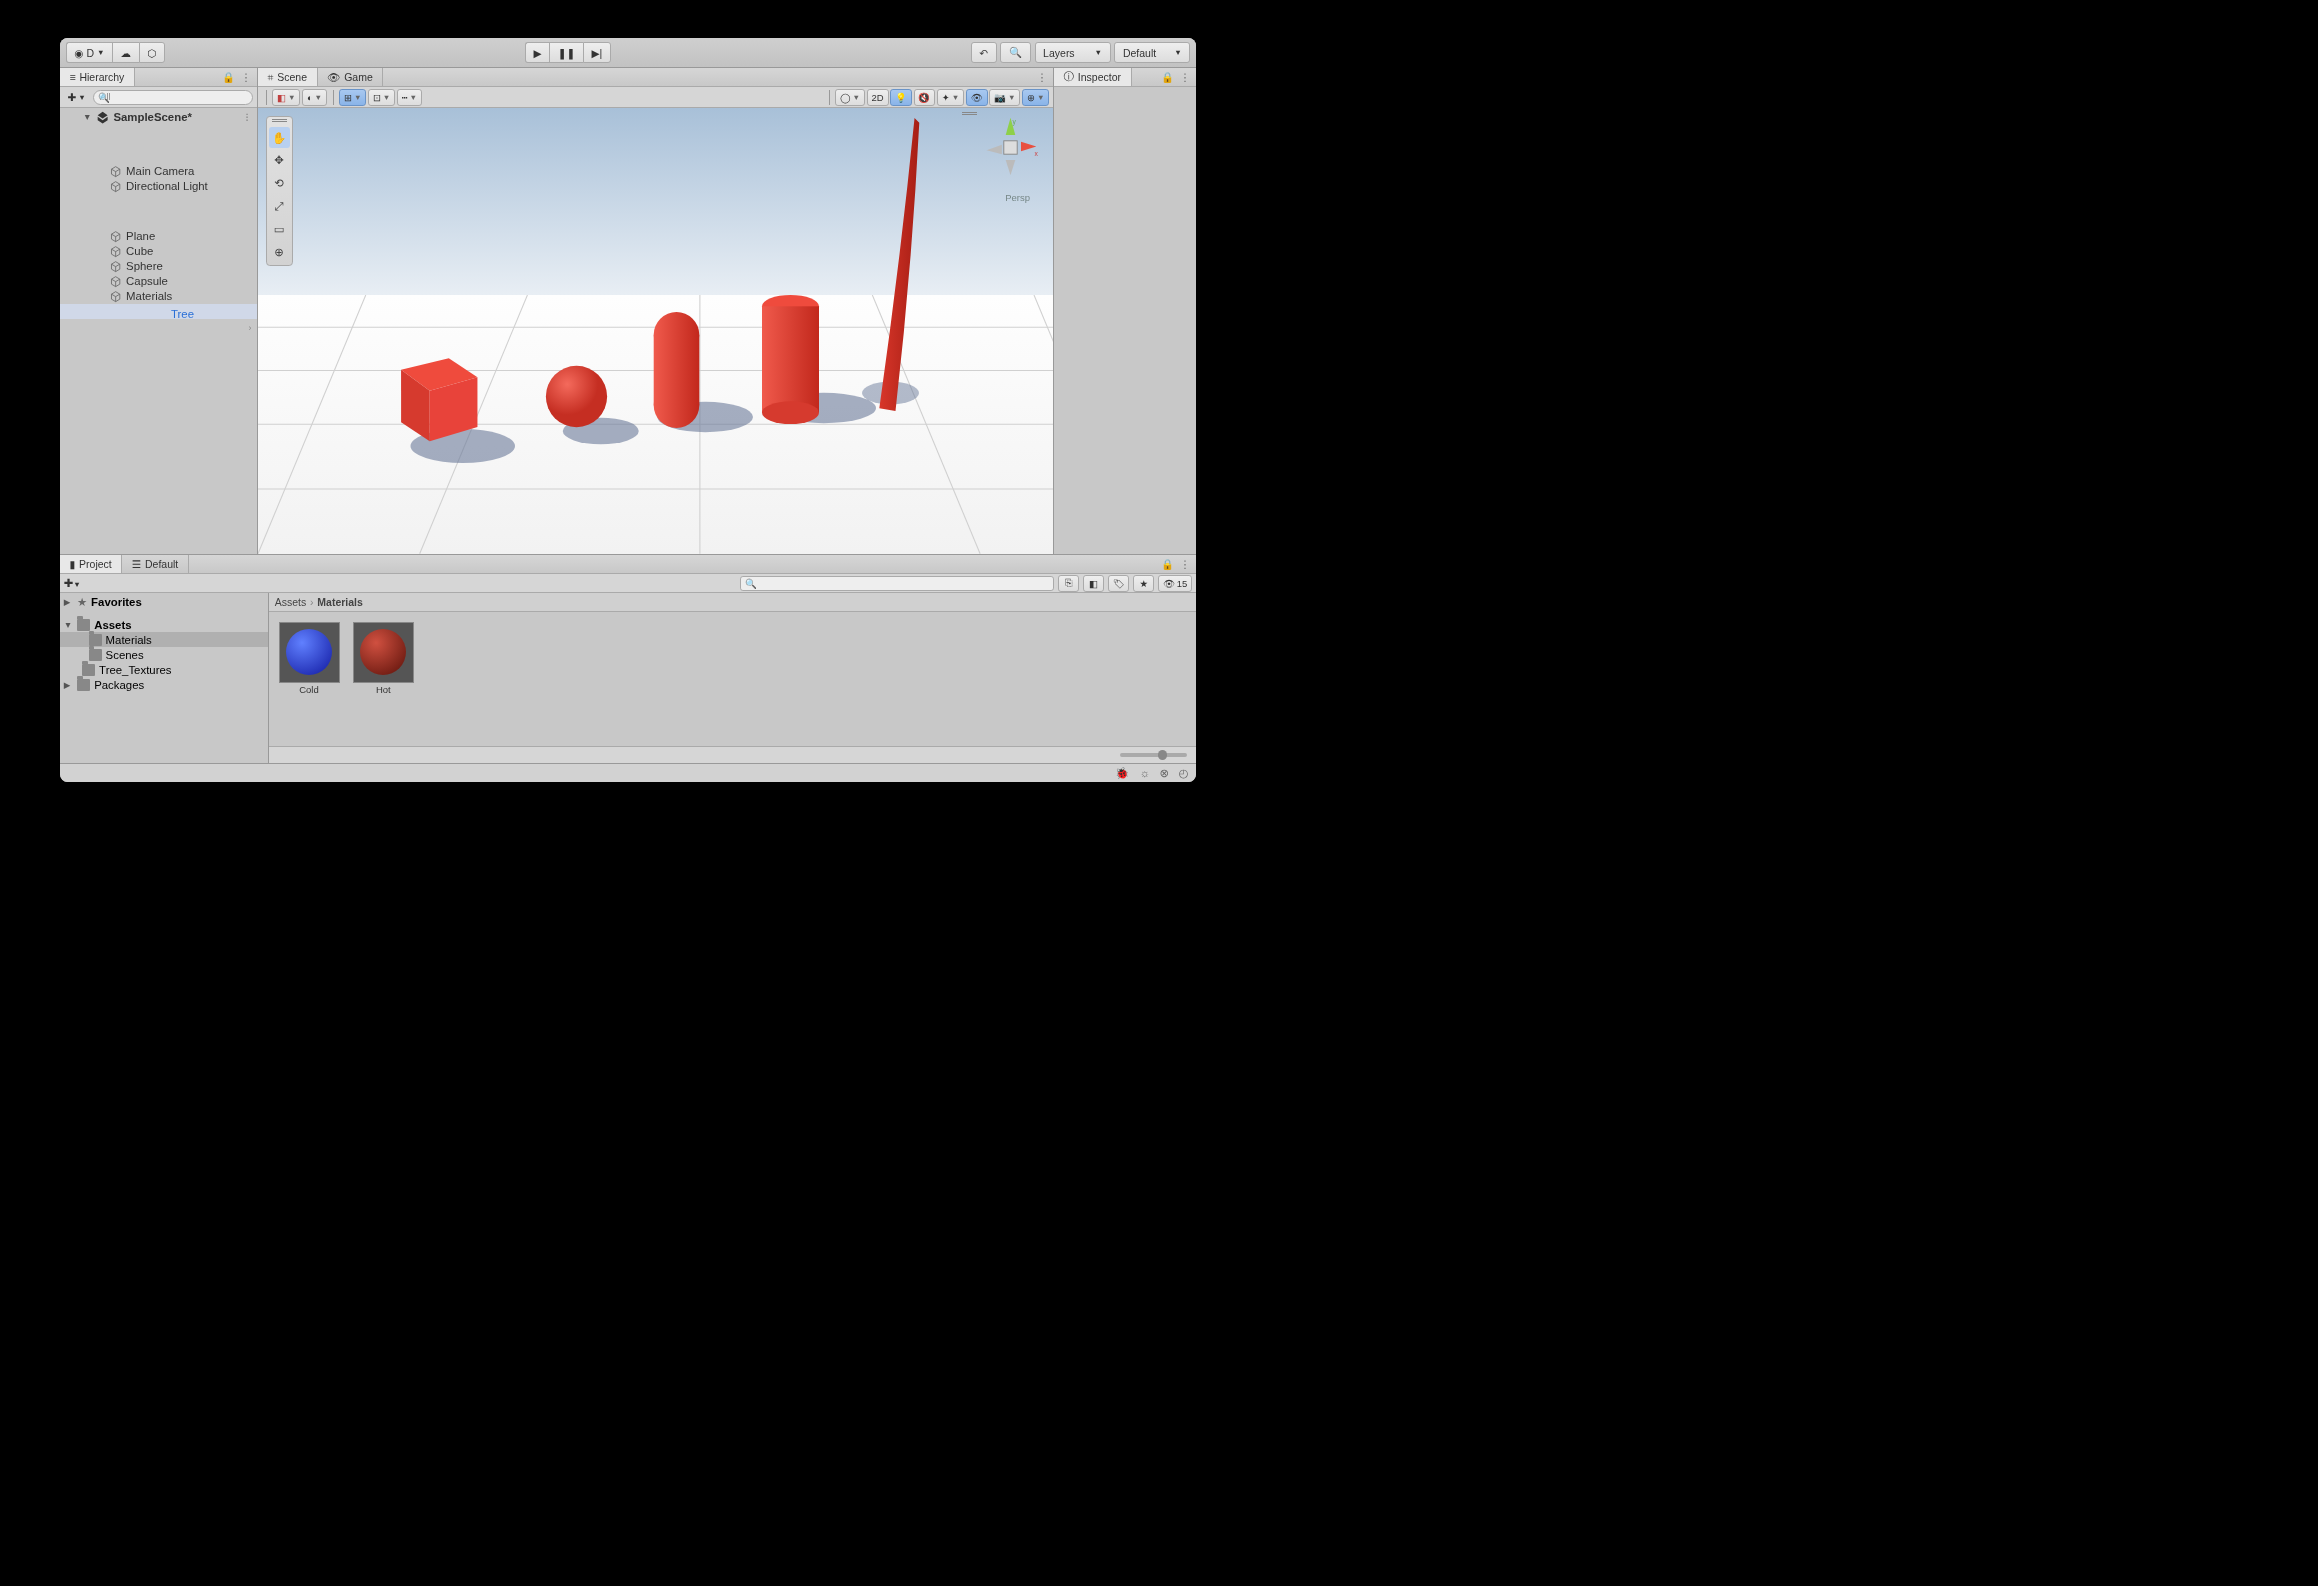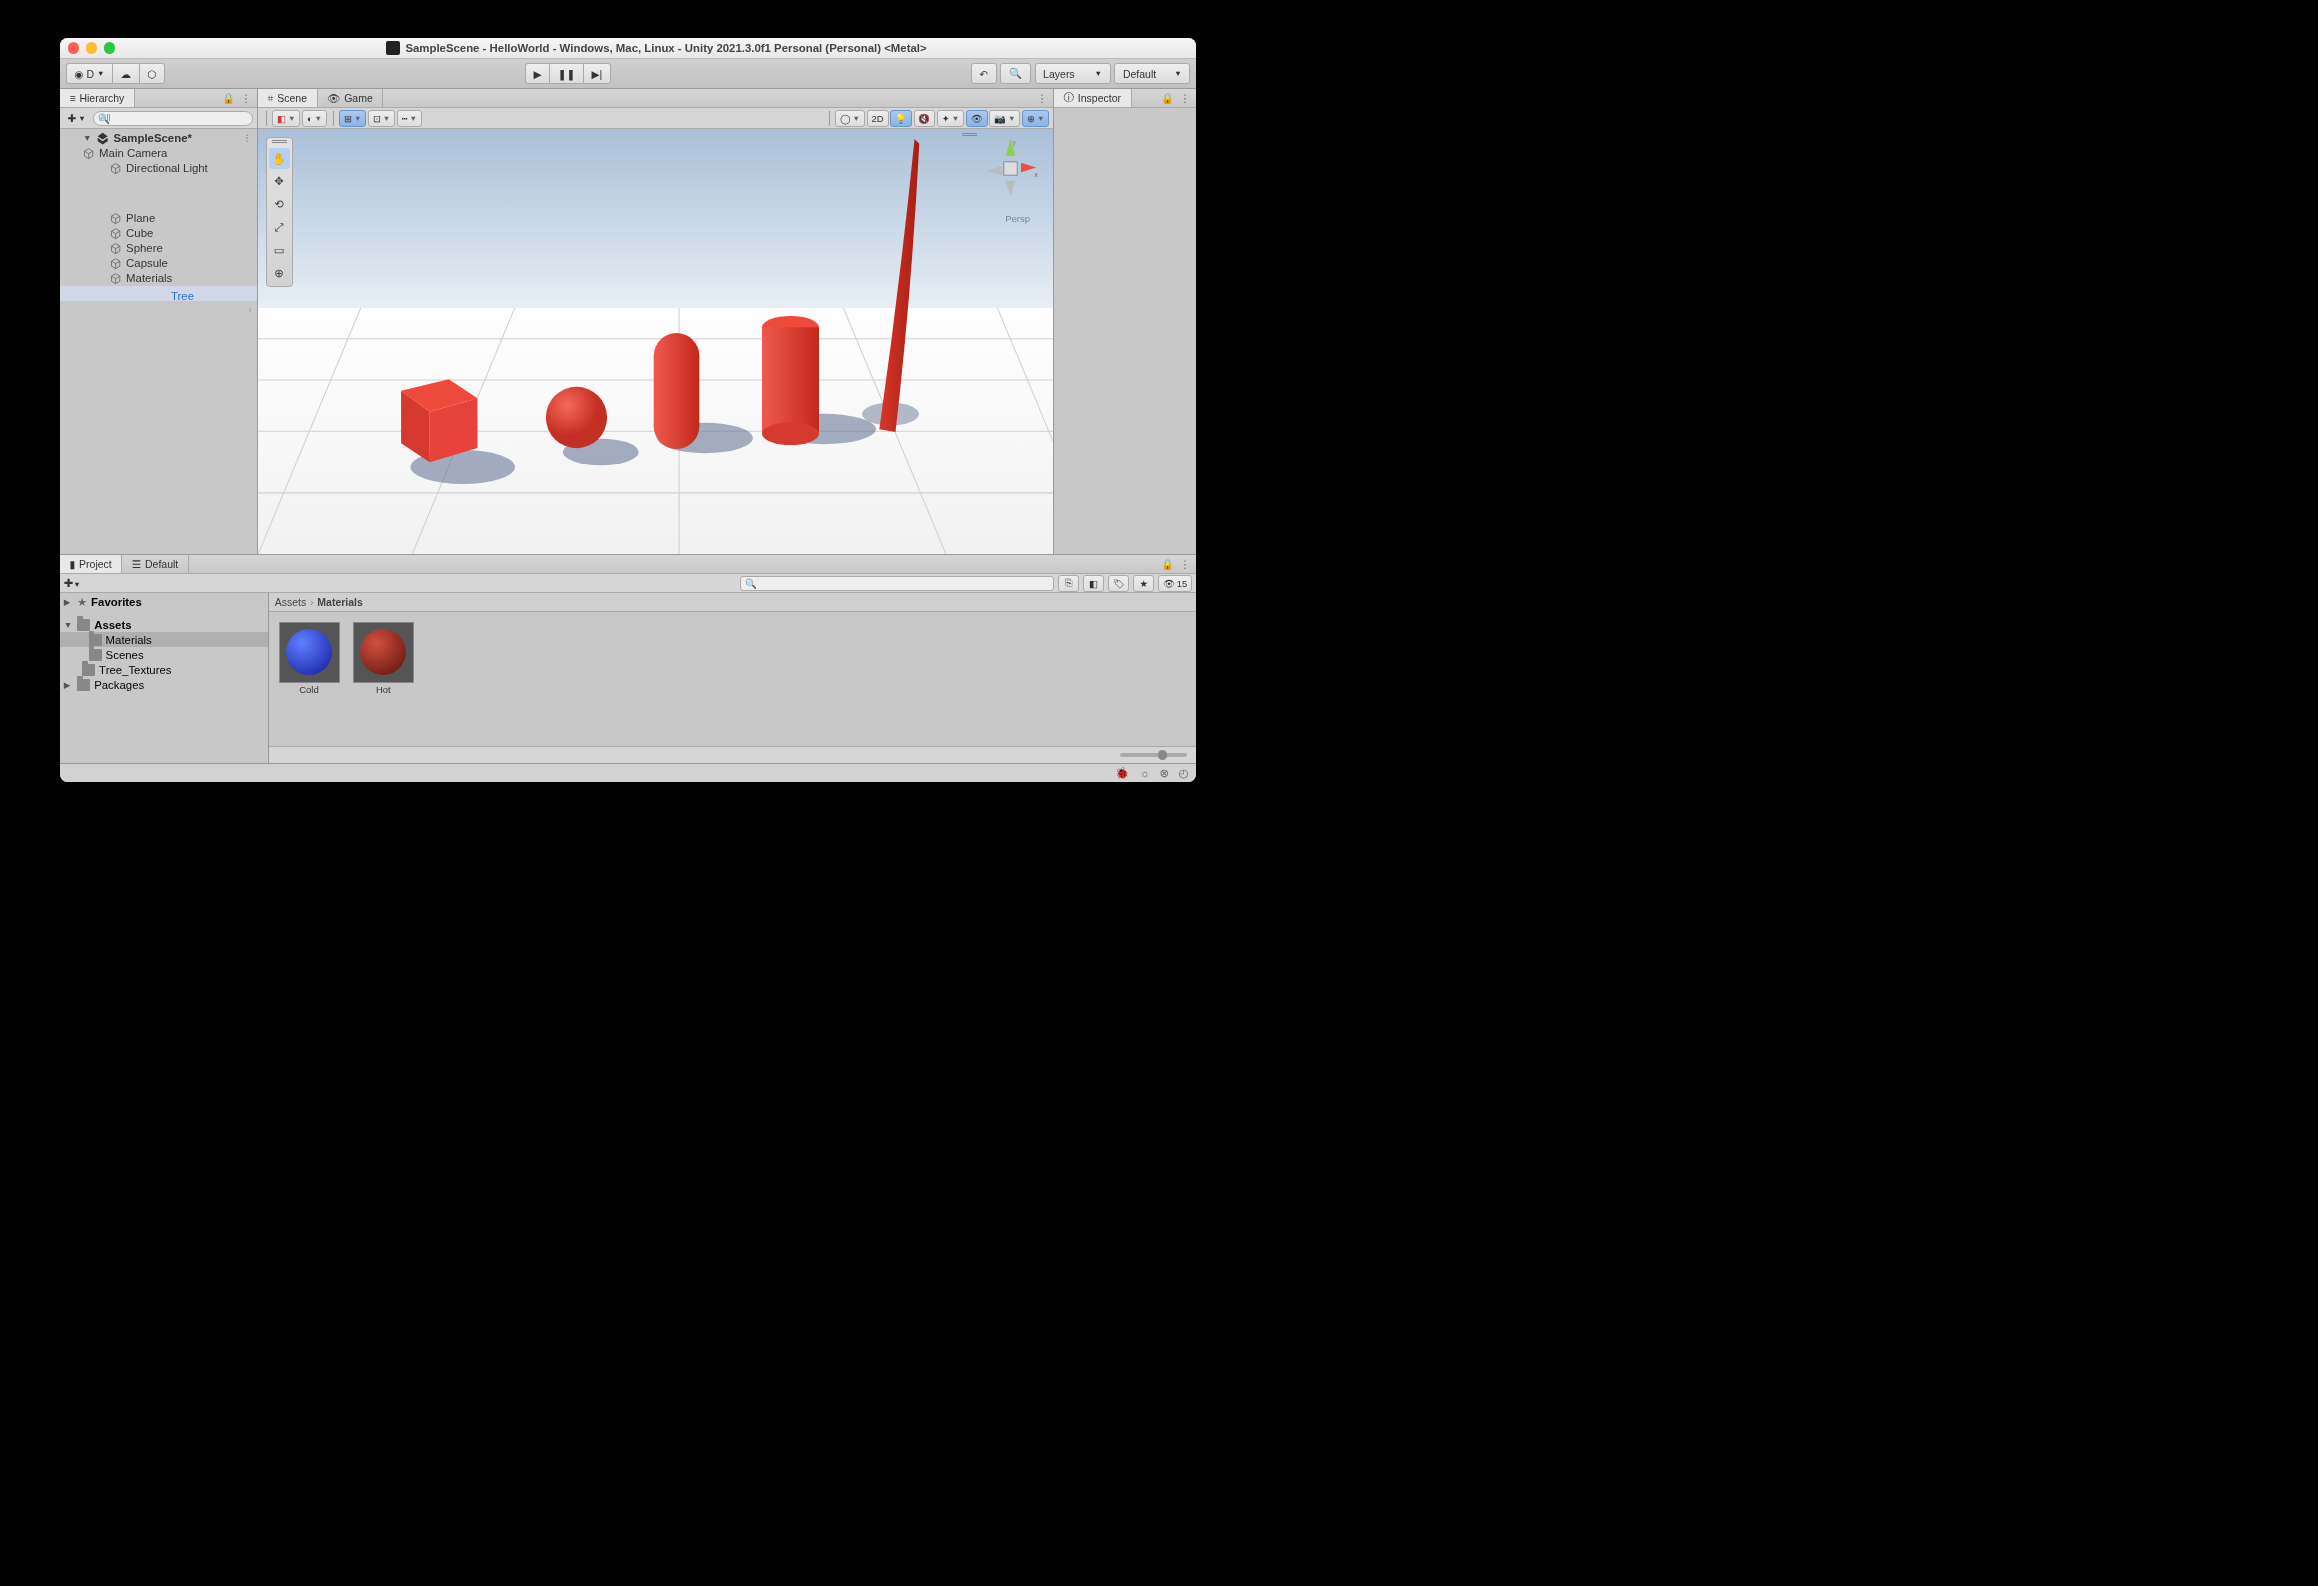--- a/index.html
+++ b/index.html
@@ -77,31 +77,20 @@
   .slider .knob{width:9.5px;height:9.5px;background:#888;border-radius:50%;position:absolute;left:38px;top:-2.9px;}
   .status-bar{height:19px;background:#d2d2d2;border-top:1px solid #999;display:flex;align-items:center;justify-content:flex-end;padding:0 7.6px;gap:9.5px;color:#666;font-size:11.4px;}
   .proj-search{width:314px;height:15px;background:#eee;border:1px solid #aaa;border-radius:2.9px;font-size:9.5px;padding:0 3.8px;}
   svg{display:block;}
 </style>
 </head>
 <body>
 
 <div class="window">
 
-  <div class="titlebar">
-    <div class="traffic">
-      <div class="tl r"></div>
-      <div class="tl y"></div>
-      <div class="tl g"></div>
-    </div>
-    <div class="title">
-      <span class="unity-logo"></span>
-      <span>SampleScene - HelloWorld - Windows, Mac, Linux - Unity 2021.3.0f1 Personal (Personal) &lt;Metal&gt;</span>
-    </div>
-  </div>
 
   <div class="toolbar">
     <div class="btn-group">
       <div class="btn">
         <span>◉</span>&nbsp;<span>D</span>&nbsp;<span style="font-size:7.6px;">▼</span>
       </div>
       <div class="btn">
           <span>☁</span>
         </div>
       <div class="btn">
@@ -159,21 +148,21 @@
       </div>
       <div class="tree">
         <div class="tree-row" style="padding-left:23px;font-weight:600;">
           <span class="arrow">▼</span>
           <svg class="obj-icon" viewBox="0 0 16 16">
               <path fill="#333" d="M8 1 L14 5 L8 9 L2 5 Z M2 7 L8 11 L14 7 L14 11 L8 15 L2 11 Z"></path>
             </svg>
           <span>SampleScene*</span>
           <span class="chev">⋮</span>
         </div>
-        <div class="tree-row" style="padding-left:22px;">
+        <div class="tree-row" style="padding-left:49px;margin-top:39px;">
             <svg class="obj-icon" viewBox="0 0 16 16">
               <path fill="none" stroke="#666" d="M3 5 L8 2 L13 5 L13 11 L8 14 L3 11 Z M3 5 L8 8 L13 5 M8 8 L8 14"></path>
             </svg>
             <span>Main Camera</span>
           </div>
         <div class="tree-row" style="padding-left:49px;">
             <svg class="obj-icon" viewBox="0 0 16 16">
               <path fill="none" stroke="#666" d="M3 5 L8 2 L13 5 L13 11 L8 14 L3 11 Z M3 5 L8 8 L13 5 M8 8 L8 14"></path>
             </svg>
             <span>Directional Light</span>

